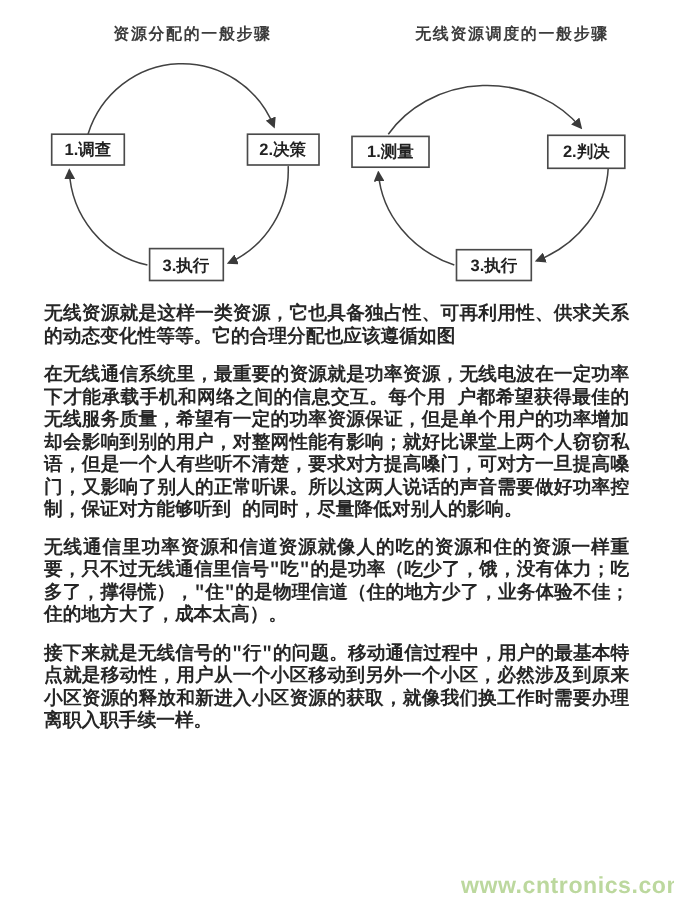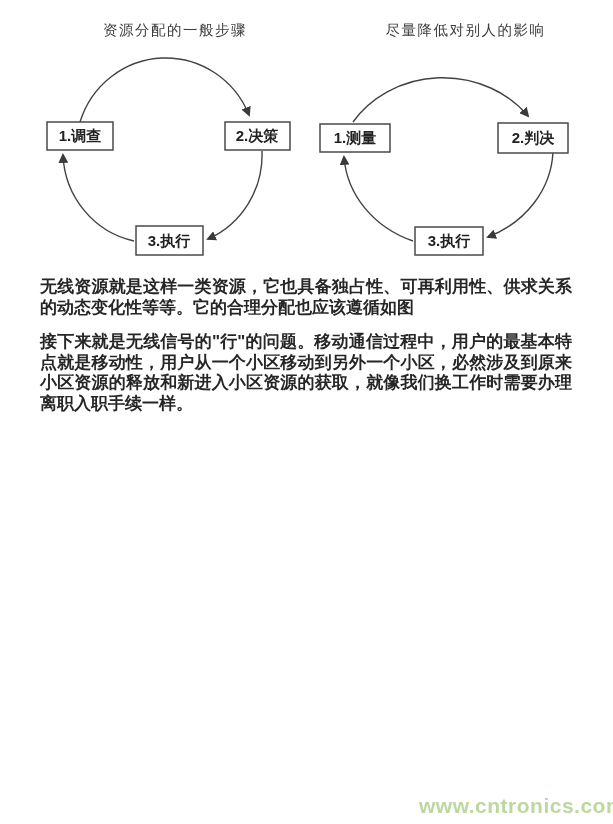--- a/index.html
+++ b/index.html
@@ -9,21 +9,21 @@
     background:#ffffff;
     overflow:hidden;
     font-family:"Liberation Sans","DejaVu Sans",sans-serif;
   }
   .diagram{position:absolute;top:15px;}
   #diagL{left:30px;width:290px;}
   #diagR{left:318px;width:295px;}
   .dtitle{
     text-align:center;
     font-size:14.5px;
-    font-weight:400;
+    font-weight:700;
     color:#3c3c3c;
     letter-spacing:1.5px;
     height:24px;
     padding-top:6px;
   }
   .diagram svg{display:block;}
   .arc{fill:none;stroke:#424242;stroke-width:1.4;}
   .fbox{fill:#ffffff;stroke:#4a4a4a;stroke-width:1.5;}
   .ftext{
     font-size:15px;
@@ -35,21 +35,21 @@
   .article{
     position:absolute;
     left:40px;top:277px;
     width:538px;
     font-size:17px;
     line-height:20.5px;
     font-weight:600;
     color:#262626;
     text-align:justify;
   }
-  .article p{margin:0 6px 14px 0;}
+  .article p{margin:0 6px 14px 0;font-family:Liberation Mono, monospace;}
   .watermark{
     position:absolute;
     left:419px;top:794px;
     font-size:21px;
     font-weight:600;
     color:#bcd89e;
     letter-spacing:0.5px;
     white-space:nowrap;
   }
 </style>
@@ -70,32 +70,34 @@
     <rect class="fbox" x="17" y="77" width="66" height="28"></rect>
     <rect class="fbox" x="195" y="77" width="65" height="28"></rect>
     <rect class="fbox" x="106" y="181" width="67" height="29"></rect>
     <text class="ftext" x="50" y="96">1.调查</text>
     <text class="ftext" x="227" y="96">2.决策</text>
     <text class="ftext" x="139" y="201">3.执行</text>
   </svg>
 </div>
 
 <div class="diagram" id="diagR">
-  <div class="dtitle">尽量降低对别人的影响</div>
+  <div class="dtitle">无线资源调度的一般步骤</div>
   <svg width="295" height="218" viewBox="0 0 295 218">
     <path class="arc" d="M 35 77 A 107 97 0 0 1 210 71" marker-end="url(#arrow)"></path>
     <path class="arc" d="M 235 107 A 107 97 0 0 1 170 192" marker-end="url(#arrow)"></path>
     <path class="arc" d="M 95 196 A 107 97 0 0 1 26 112" marker-end="url(#arrow)"></path>
     <rect class="fbox" x="2" y="79" width="70" height="28"></rect>
     <rect class="fbox" x="180" y="78" width="70" height="30"></rect>
     <rect class="fbox" x="97" y="182" width="68" height="28"></rect>
     <text class="ftext" x="37" y="98">1.测量</text>
     <text class="ftext" x="215" y="98">2.判决</text>
     <text class="ftext" x="131" y="201">3.执行</text>
   </svg>
 </div>
 
 <div class="article">
   <p>无线资源就是这样一类资源，它也具备独占性、可再利用性、供求关系的动态变化性等等。它的合理分配也应该遵循如图</p>
+  <p>在无线通信系统里，最重要的资源就是功率资源，无线电波在一定功率下才能承载手机和网络之间的信息交互。每个用 户都希望获得最佳的无线服务质量，希望有一定的功率资源保证，但是单个用户的功率增加却会影响到别的用户，对整网性能有影响；就好比课堂上两个人窃窃私 语，但是一个人有些听不清楚，要求对方提高嗓门，可对方一旦提高嗓门，又影响了别人的正常听课。所以这两人说话的声音需要做好功率控制，保证对方能够听到 的同时，尽量降低对别人的影响。</p>
+  <p>无线通信里功率资源和信道资源就像人的吃的资源和住的资源一样重要，只不过无线通信里信号"吃"的是功率（吃少了，饿，没有体力；吃多了，撑得慌），"住"的是物理信道（住的地方少了，业务体验不佳；住的地方大了，成本太高）。</p>
   <p>接下来就是无线信号的"行"的问题。移动通信过程中，用户的最基本特点就是移动性，用户从一个小区移动到另外一个小区，必然涉及到原来小区资源的释放和新进入小区资源的获取，就像我们换工作时需要办理离职入职手续一样。</p>
 </div>
 
 <div class="watermark">www.cntronics.com</div>
 
 </body></html>

